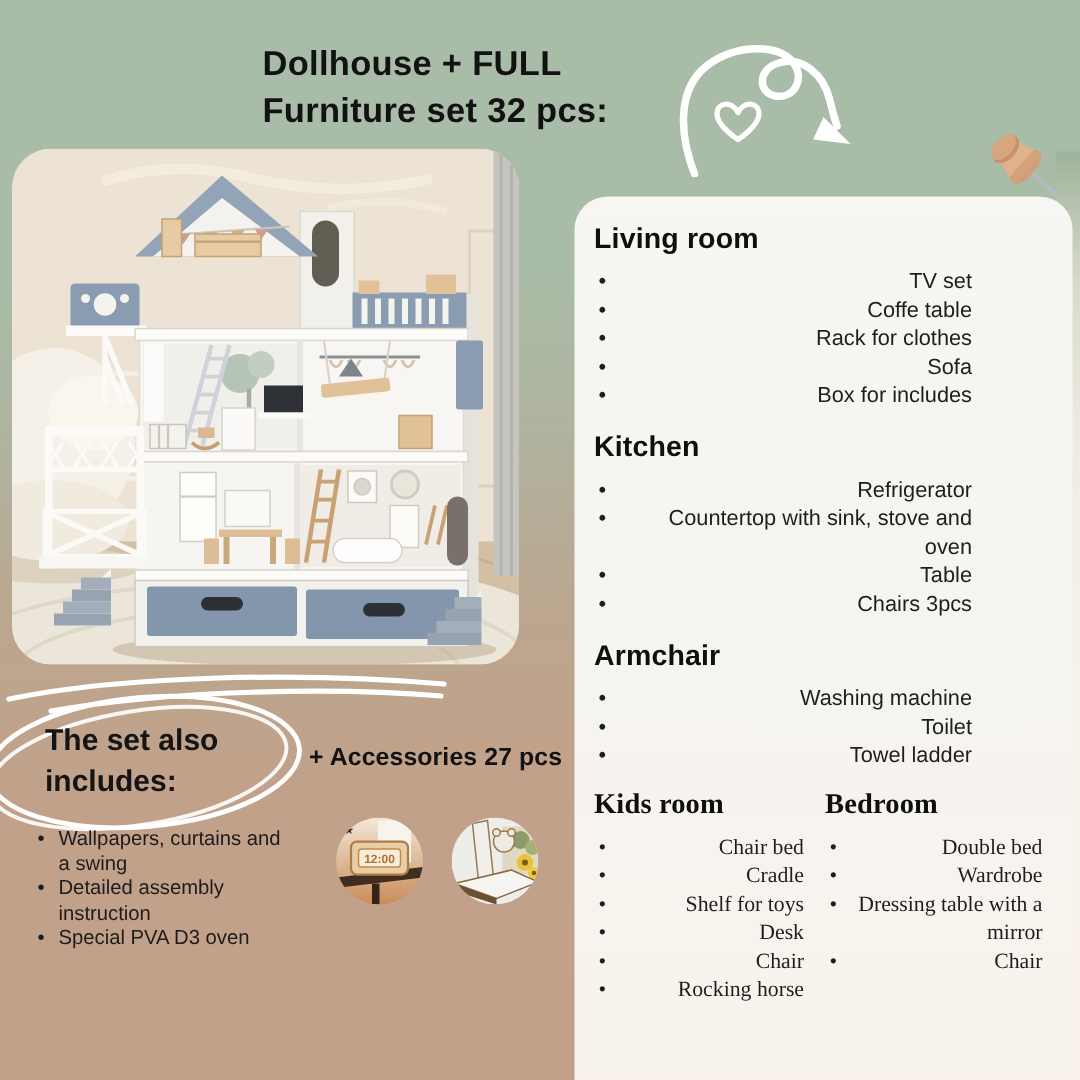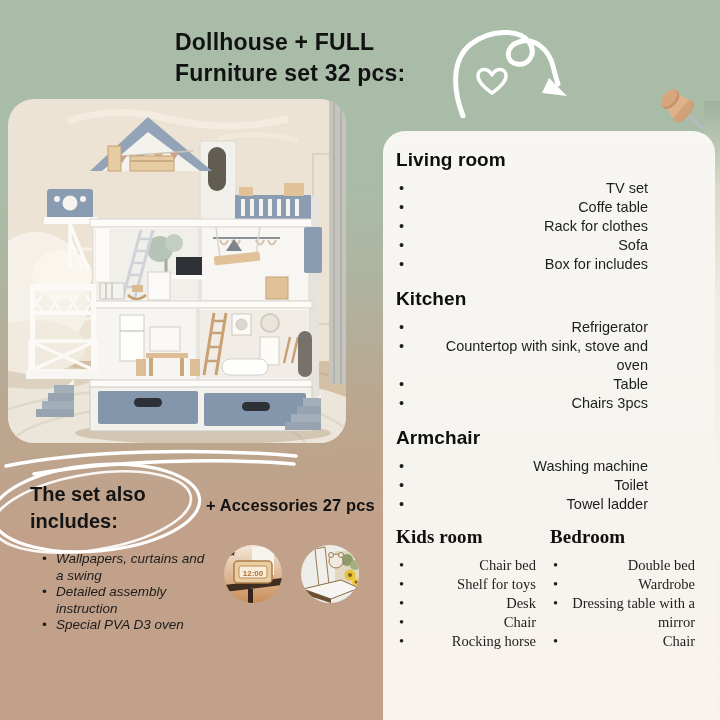--- a/index.html
+++ b/index.html
@@ -26,21 +26,21 @@
   .cols{display:flex;margin-top:12px;font-family:Liberation Serif, serif;}
   .cols .room{margin-top:0;}
   .col1{width:154px;}
   .col1 ul{width:140px;}
   .col2{width:150px;}
   .col2 ul{width:145px;}
   .swoosh{position:absolute;left:4px;top:444px;}
   .oval-doodle{position:absolute;left:-16px;top:458px;overflow:visible;}
   .includes-heading{position:absolute;left:30px;top:481px;width:148px;margin:0;
     font-size:20px;line-height:27px;font-weight:800;color:#141414;}
-  .includes-list{position:absolute;left:41px;top:551px;width:170px;margin:0;padding:0;list-style:none;font-style:italic;}
+  .includes-list{position:absolute;left:24px;top:551px;width:170px;margin:0;padding:0;list-style:none;}
   .includes-list li{position:relative;padding-left:15px;font-size:13.5px;line-height:16.5px;color:#1c1c1c;}
   .includes-list li::before{content:"\2022";position:absolute;left:1px;top:0;}
   .accessories-label{position:absolute;left:206px;top:496px;margin:0;
     font-size:16.5px;font-weight:800;color:#121212;letter-spacing:.1px;}
   .acc-circle{position:absolute;width:58px;height:58px;border-radius:50%;overflow:hidden;}
   .acc-circle.c1{left:224px;top:545px;}
   .acc-circle.c2{left:301px;top:545px;}
 </style>
 </head>
 <body>
@@ -234,20 +234,21 @@
         <li>Washing machine</li>
         <li>Toilet</li>
         <li>Towel ladder</li>
       </ul>
     </section>
     <div class="cols">
       <section class="room col1">
         <h2>Kids room</h2>
         <ul>
           <li>Chair bed</li>
+          <li>Cradle</li>
           <li>Shelf for toys</li>
           <li>Desk</li>
           <li>Chair</li>
           <li>Rocking horse</li>
         </ul>
       </section>
       <section class="room col2">
         <h2>Bedroom</h2>
         <ul>
           <li>Double bed</li>

